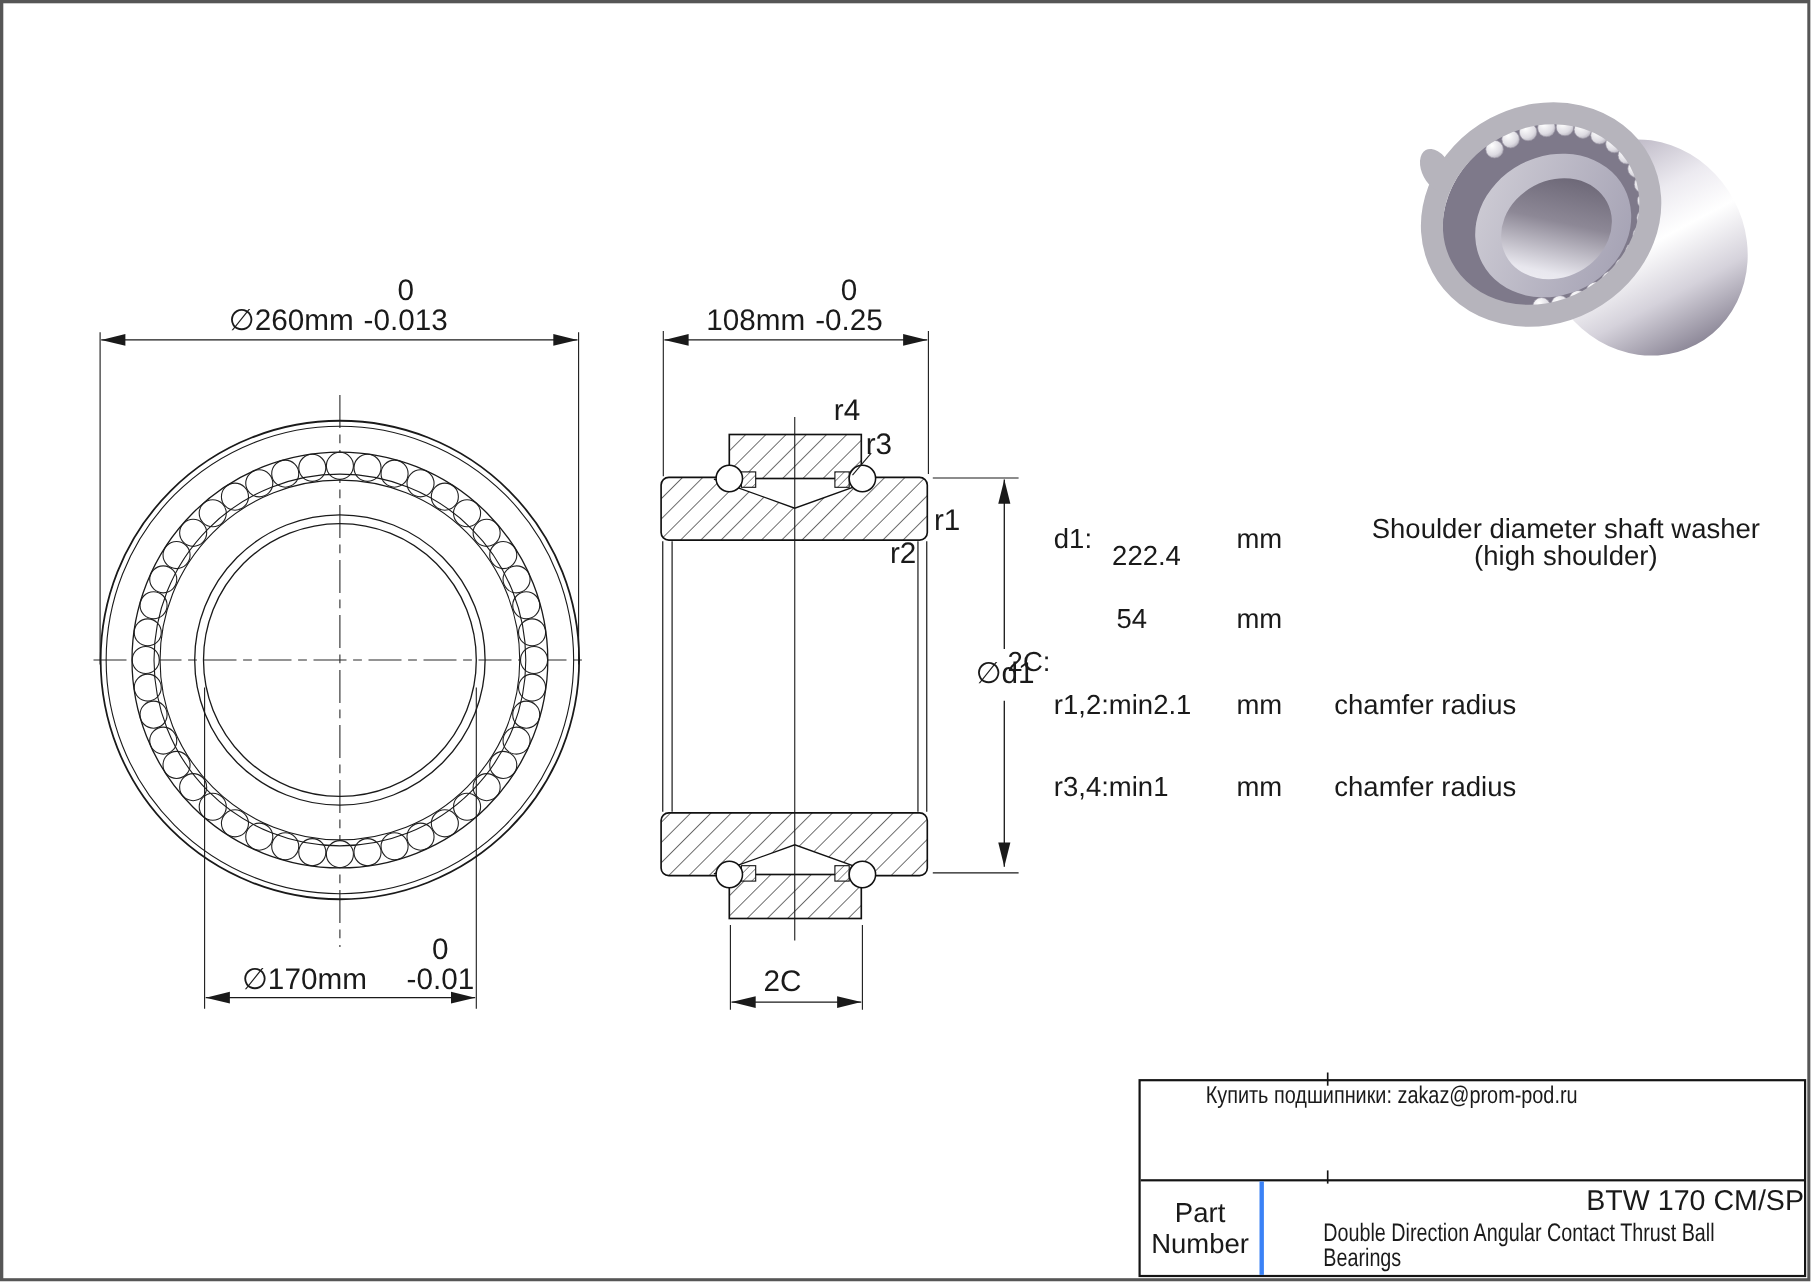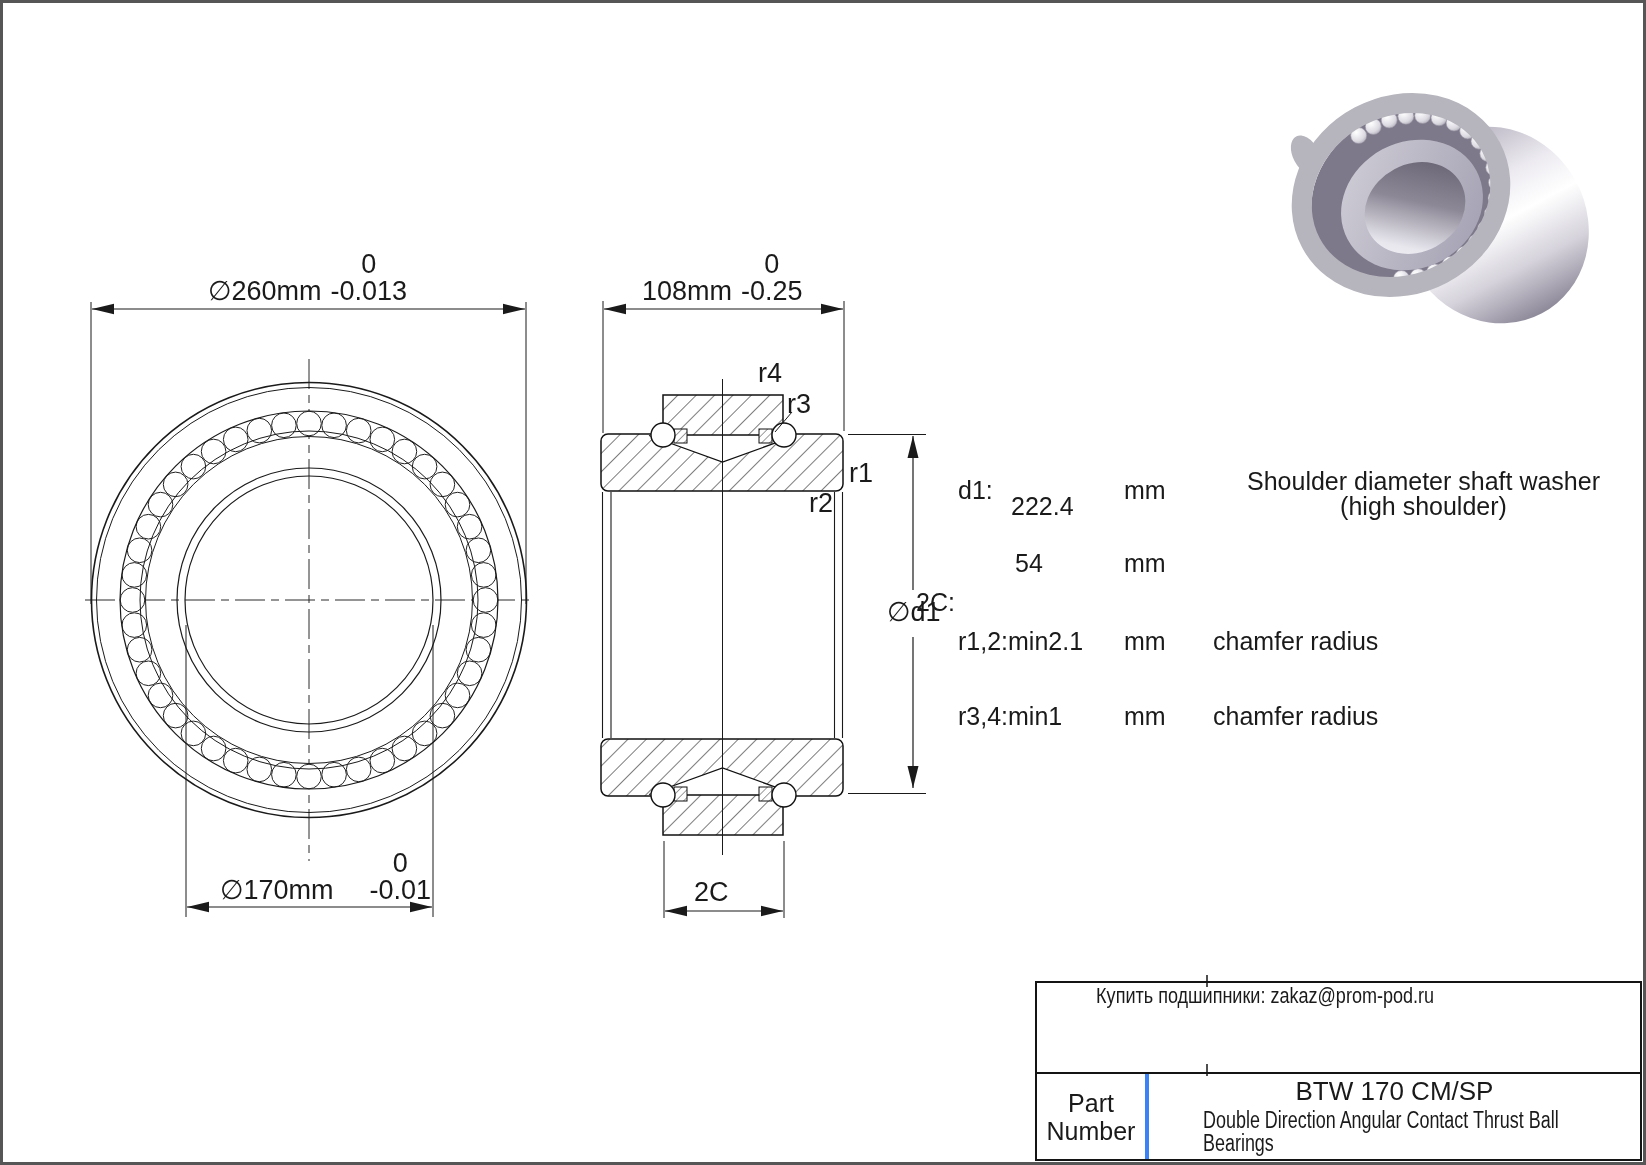--- a/index.html
+++ b/index.html
@@ -12,21 +12,21 @@
   .rlab{font-size:27px;line-height:27px;}
   .spec{font-size:25px;line-height:25px;}
   .desc2{width:377px;text-align:center;white-space:normal;line-height:25px;}
   .tblock{position:absolute;left:1032px;top:978px;width:607px;height:180px;border:2px solid #141414;
           box-sizing:border-box;display:flex;flex-direction:column;}
   .trow1{flex:0 0 91px;border-bottom:2px solid #141414;box-sizing:border-box;display:flex;
          justify-content:center;padding-right:146px;font-size:22px;}
   .trow2{flex:1;display:flex;}
   .tcell-l{flex:0 0 112px;border-right:4px solid #3b82f6;box-sizing:border-box;display:flex;
            flex-direction:column;align-items:center;justify-content:center;font-size:25px;line-height:28px;}
-  .tcell-r{flex:1;display:flex;flex-direction:column;align-items:center;justify-content:center;gap:5px;}
+  .tcell-r{flex:1;display:flex;flex-direction:column;align-items:flex-end;justify-content:center;gap:5px;}
   .pn{font-size:26px;line-height:26px;}
   .pdesc{font-size:23px;line-height:23px;transform:scaleX(0.78);transform-origin:center;}
   .cond{transform:scaleX(0.82);transform-origin:center;}
 </style>
 </head>
 <body>
 
 <div class="page">
 
   <svg width="1646" height="1165" viewBox="0 0 1646 1165">

